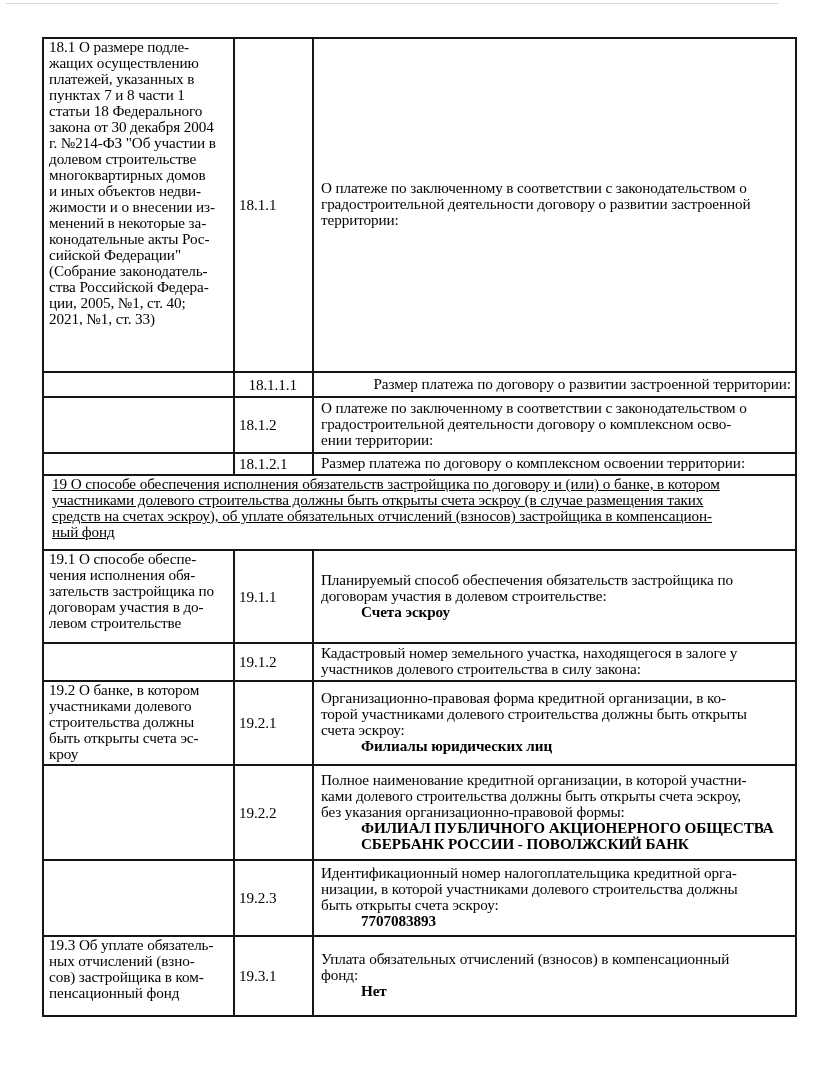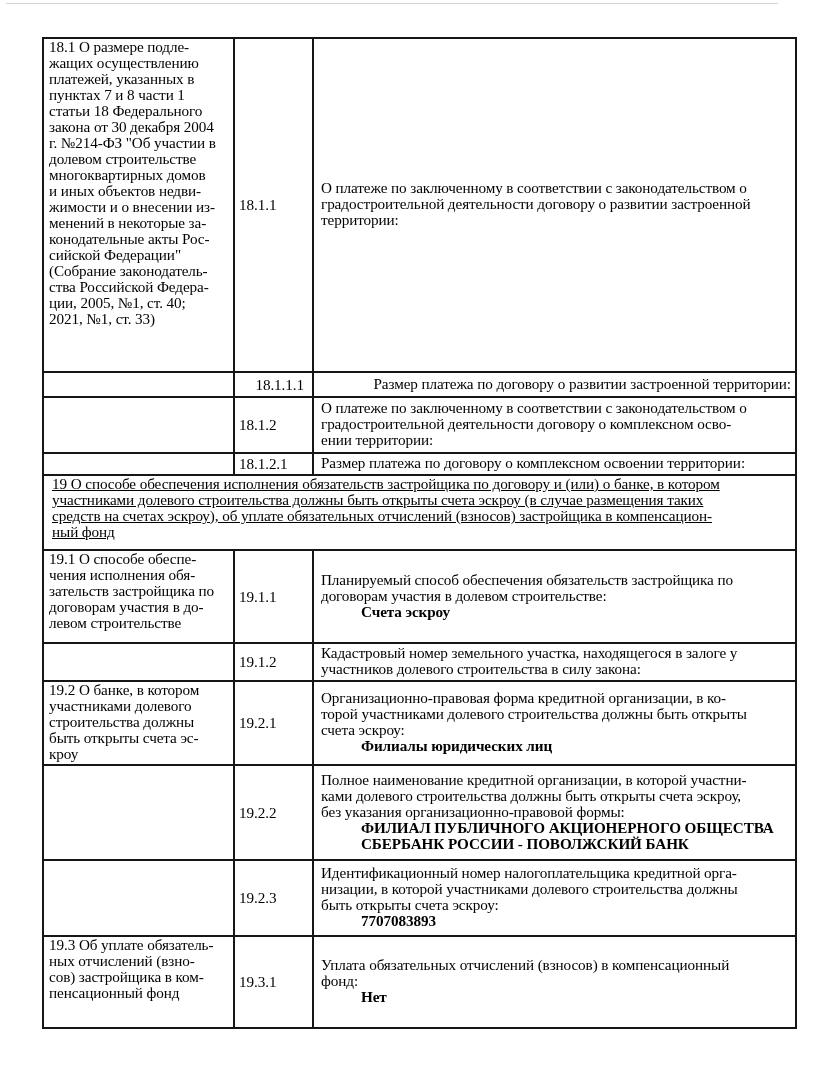--- a/index.html
+++ b/index.html
@@ -18,29 +18,29 @@
   }
   table.decl {
     position: absolute; left: 42px; top: 37px;
     width: 753px;
     border-collapse: collapse; table-layout: fixed;
     font-size: 15.2px; line-height: 16px;
     letter-spacing: -0.1px;
   }
   table.decl td { border: 2px solid #161616; overflow: hidden; }
   td.c-section { vertical-align: top; padding: 0 3px 1px 5px; white-space: pre-line; }
-  td.c-num     { vertical-align: middle; padding: 0 8px 0 4px; }
+  td.c-num     { vertical-align: middle; padding: 0 15px 0 4px; }
   td.c-body    { vertical-align: middle; padding: 1px 4px 3px 7px; }
   td.c-full    { vertical-align: top; padding: 0 4px 2px 8px; white-space: pre-line; text-decoration: underline; }
   .cell-text   { white-space: pre-line; }
   .val         { font-weight: bold; white-space: pre-line; margin-left: 40px; }
   tr.h334 { height: 334px; } tr.h25 { height: 25px; text-align: right; } tr.h56 { height: 56px; }
   tr.h26  { height: 20px; }  tr.h75 { height: 75px; } tr.h93 { height: 93px; }
   tr.h43  { height: 34px; }  tr.h84 { height: 84px; } tr.h95 { height: 95px; }
-  tr.h76  { height: 76px; }  tr.h80 { height: 92px; }
+  tr.h76  { height: 76px; }  tr.h80 { height: 80px; }
 </style>
 </head>
 <body>
 
 <div class="page">
   <div class="artifact-line"></div>
 
   <table class="decl">
     <colgroup>
       <col style="width:191px">

